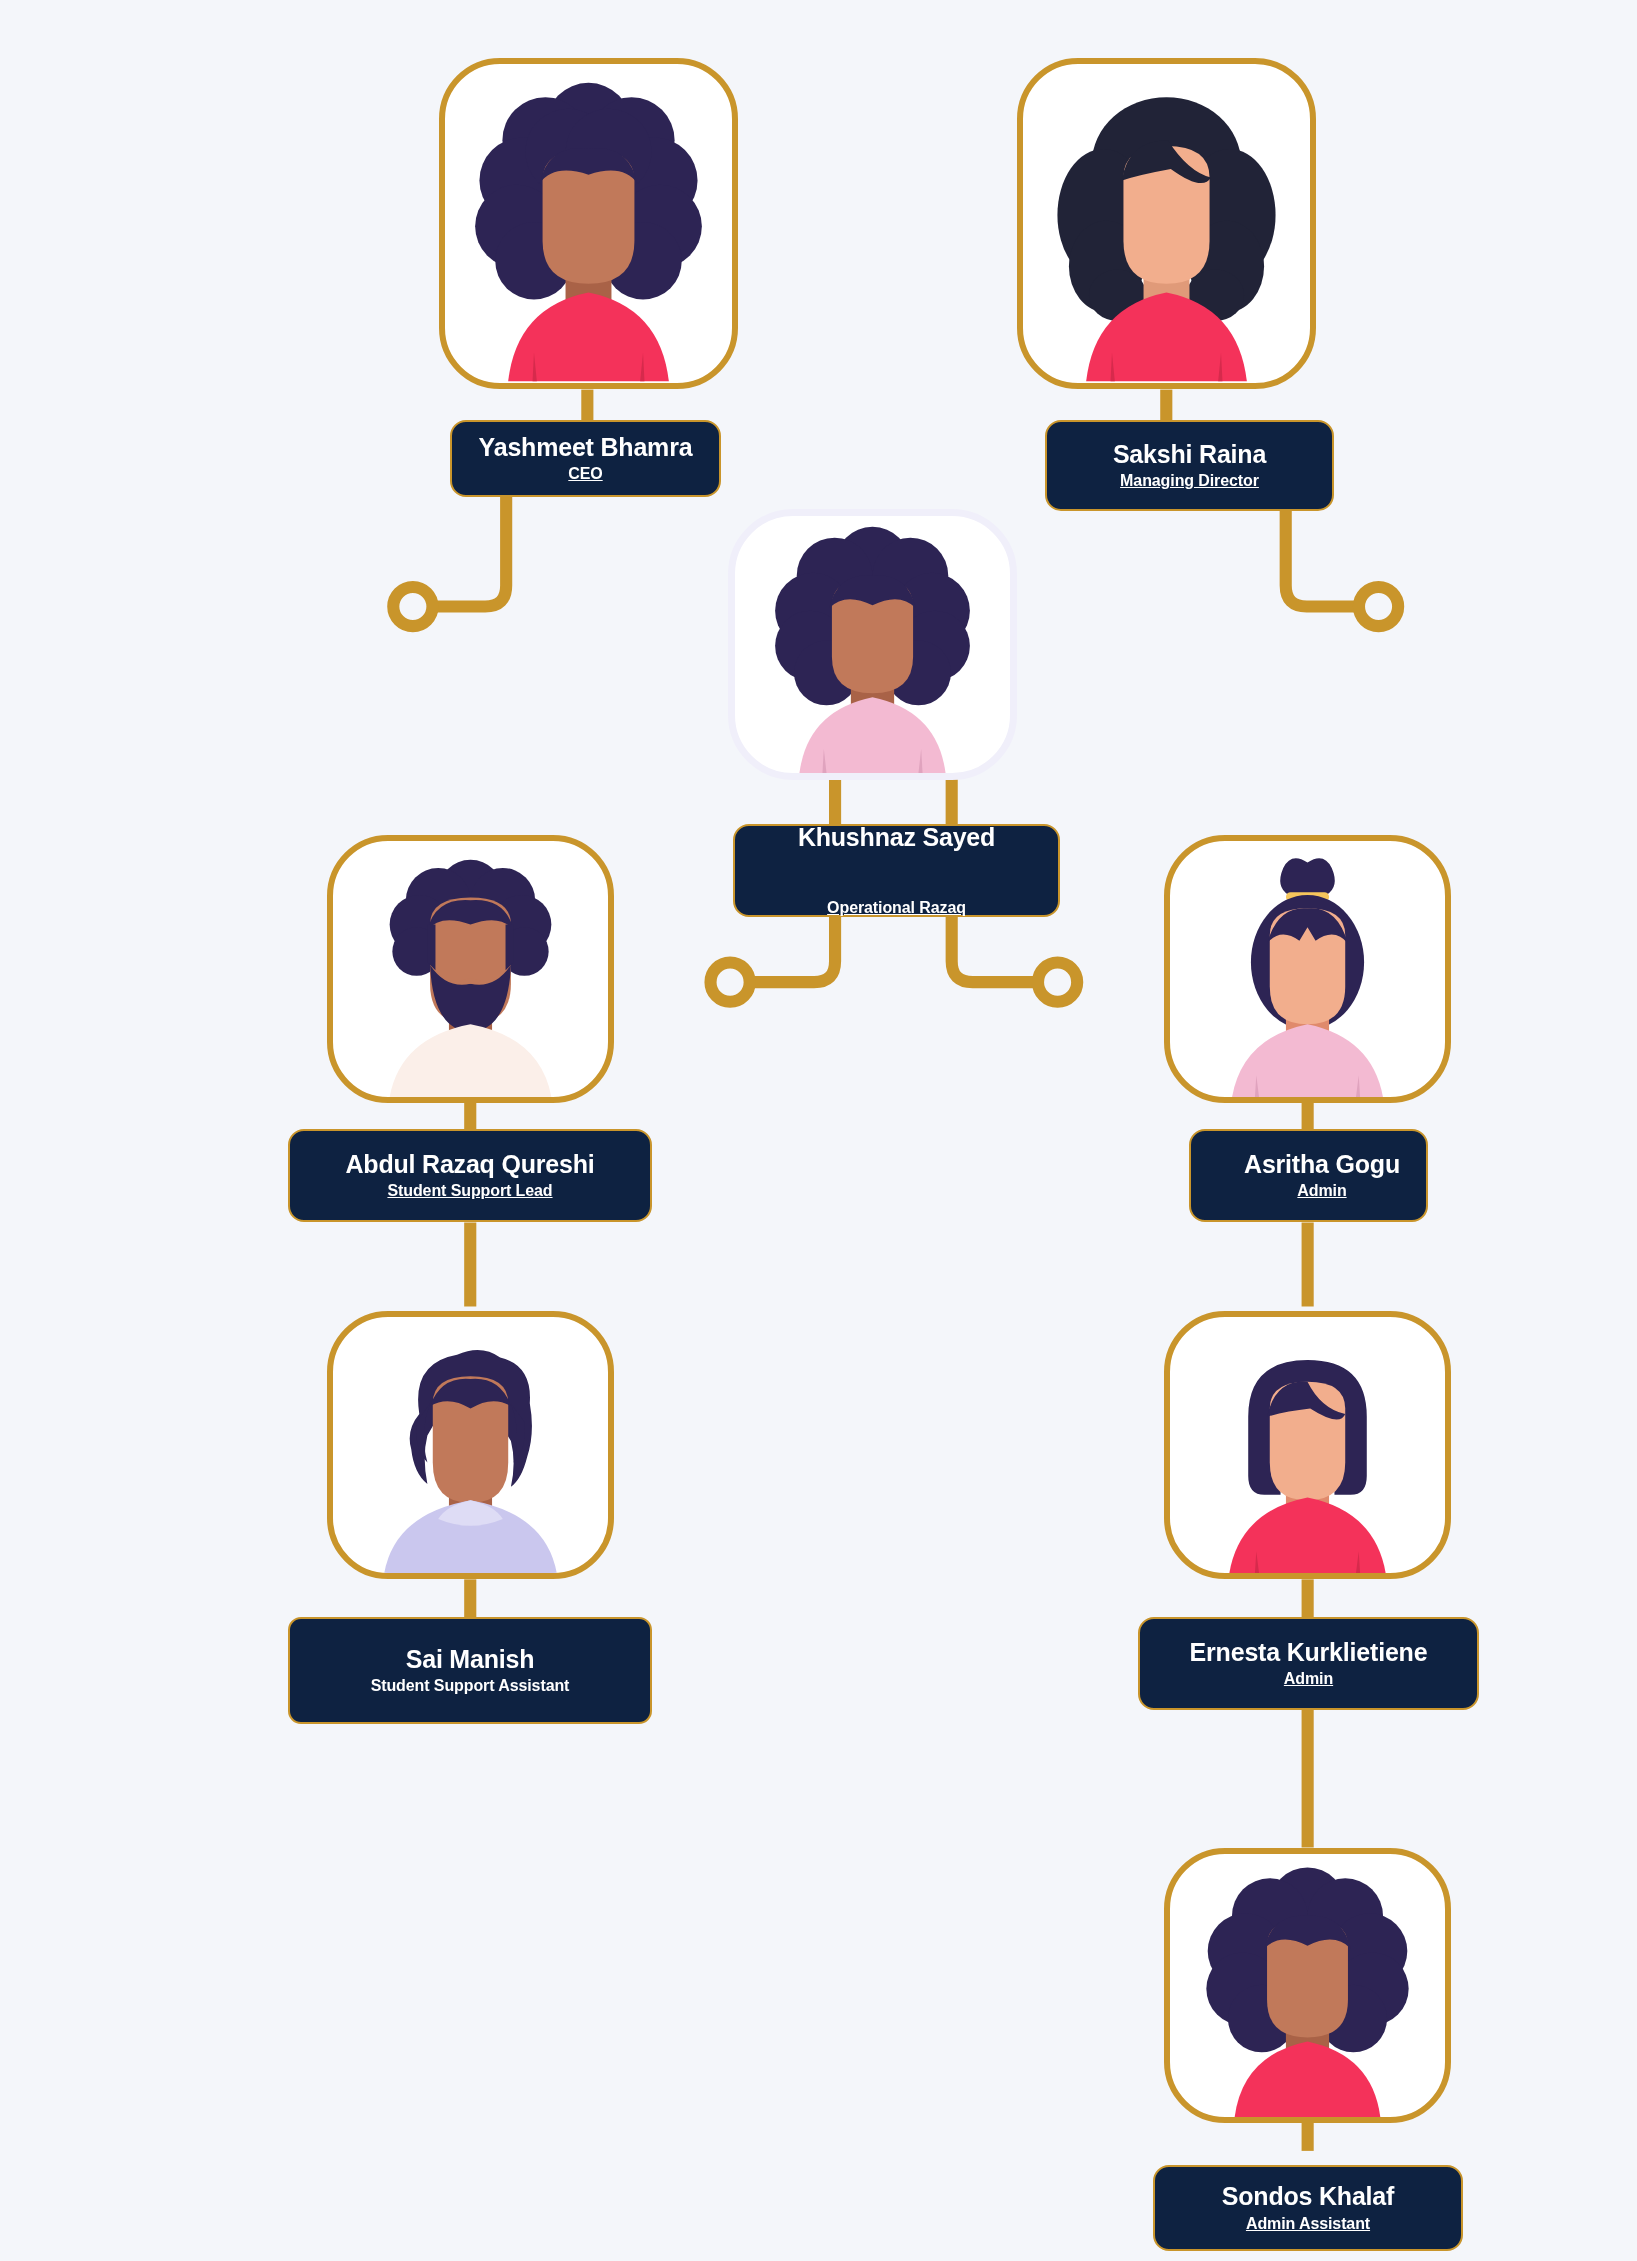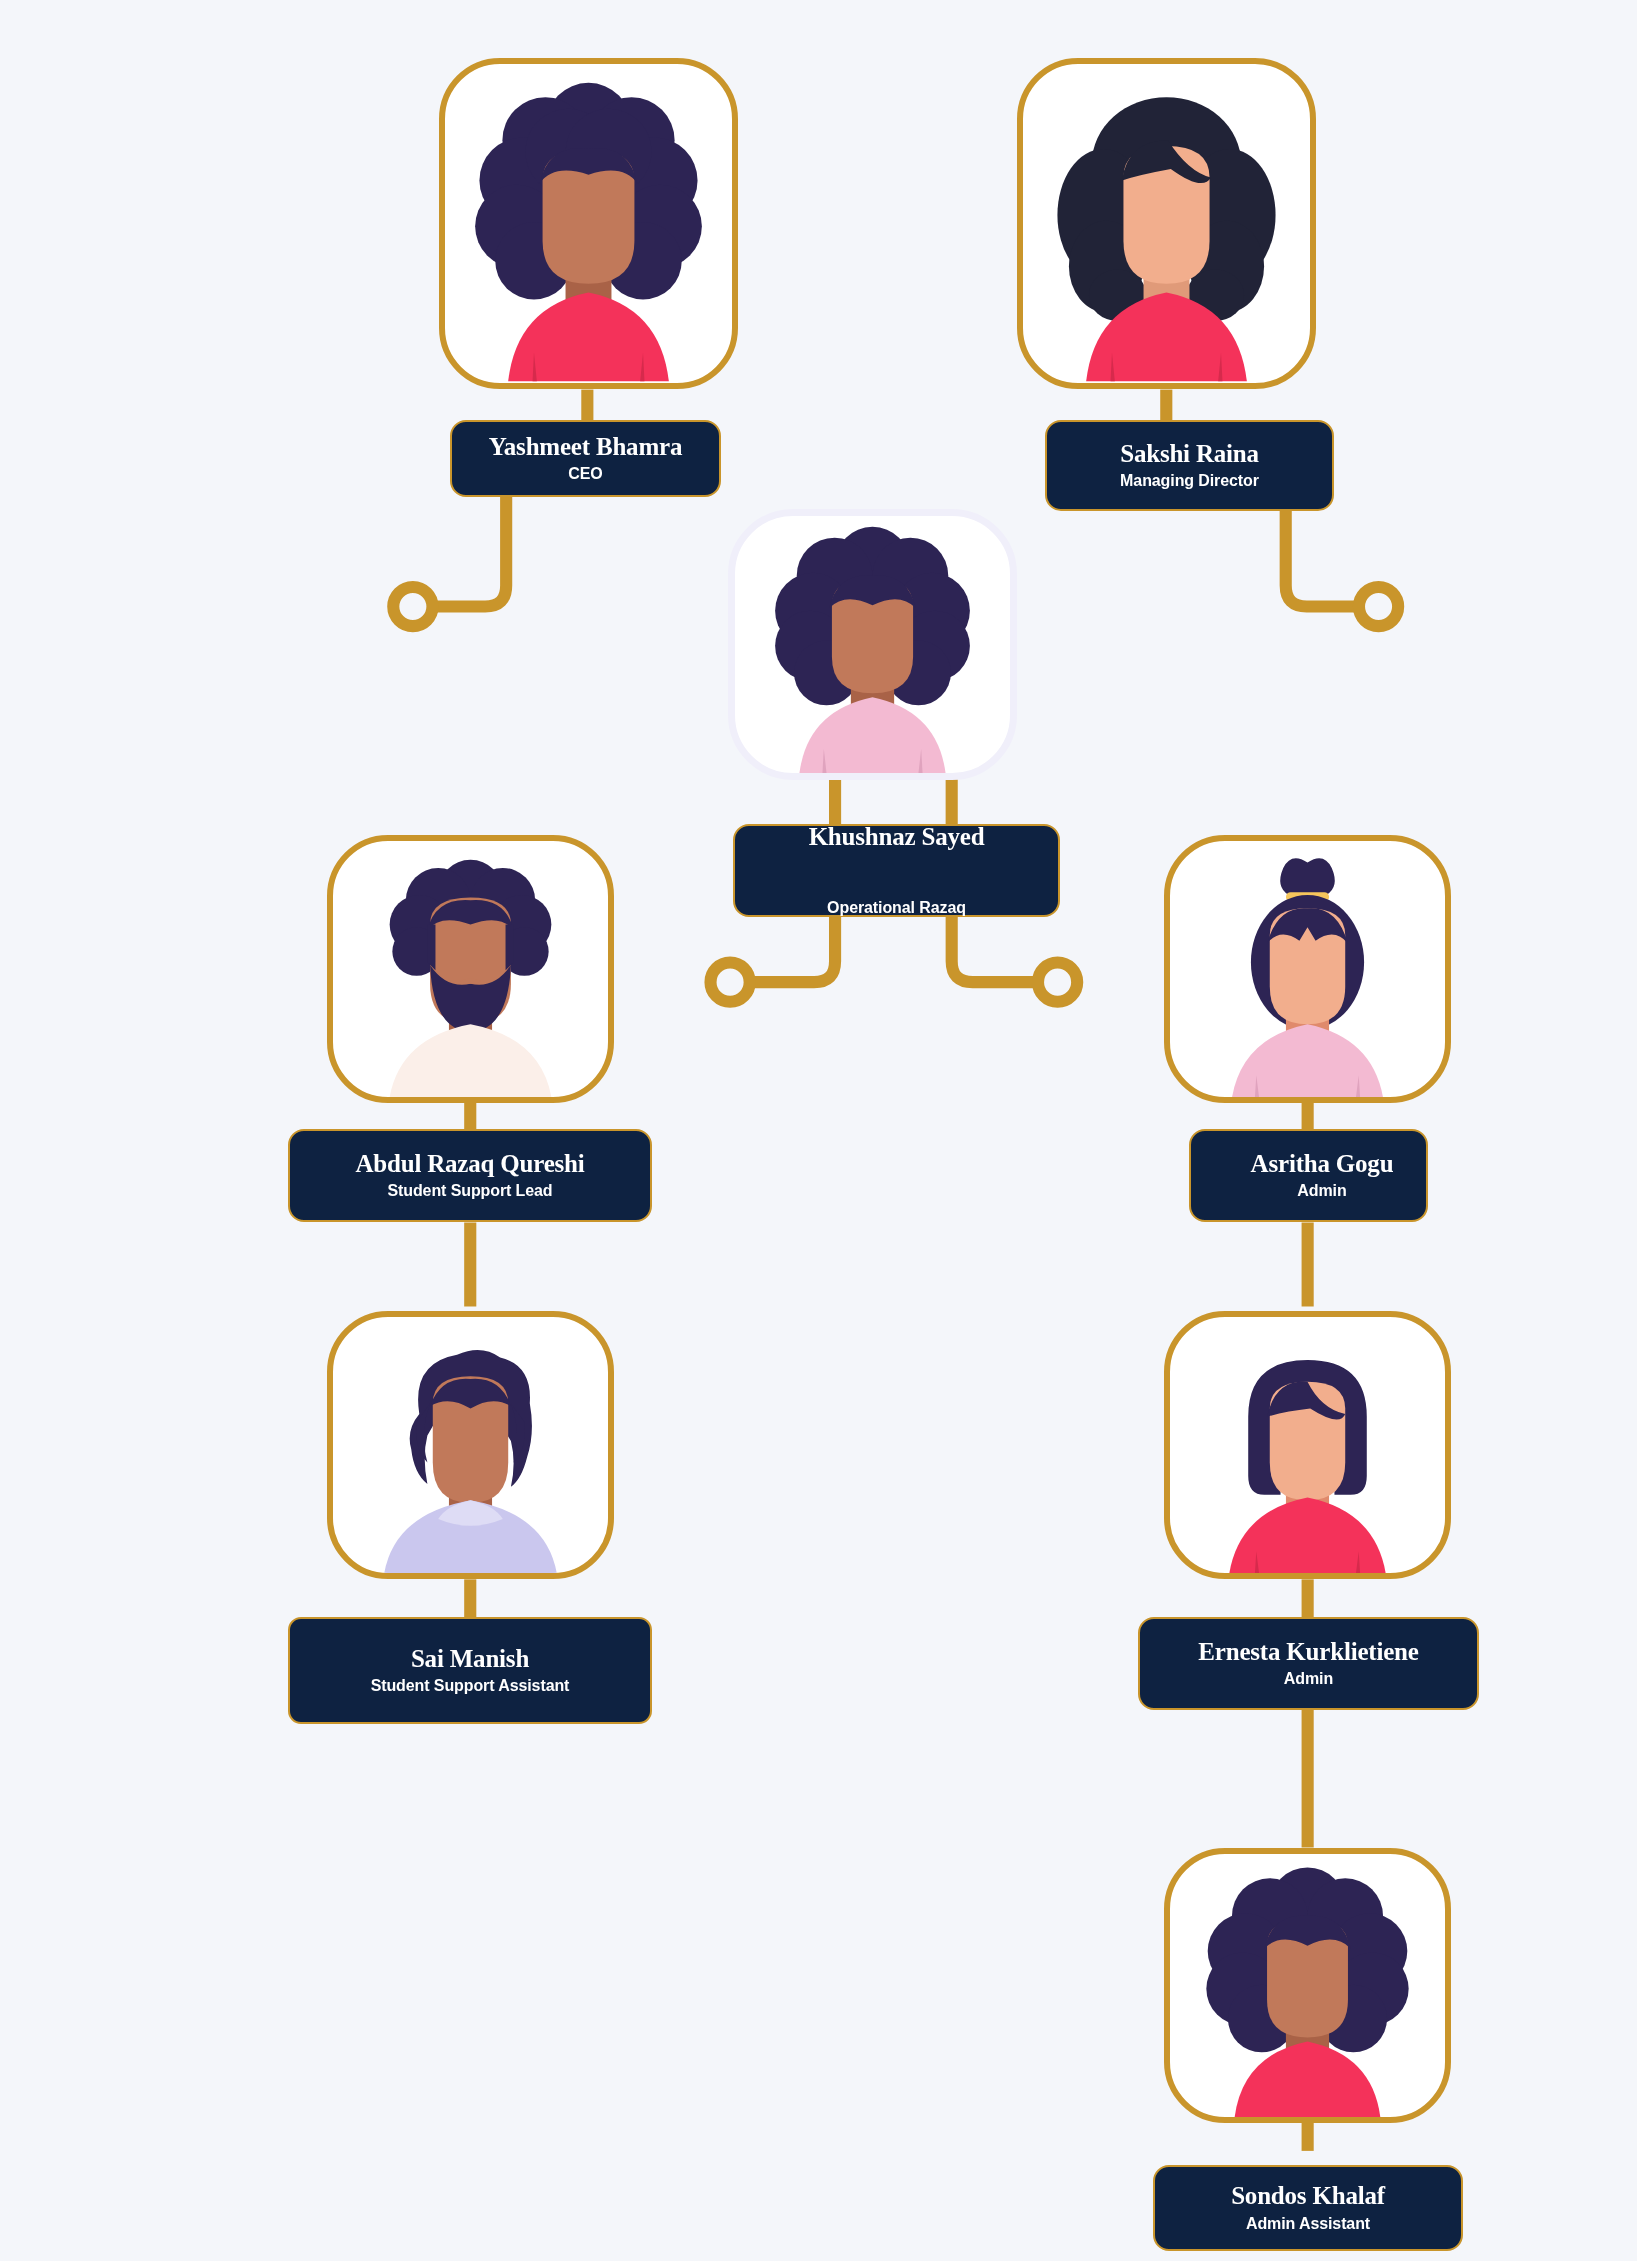--- a/index.html
+++ b/index.html
@@ -36,30 +36,29 @@
     text-align:center;
     padding:6.5px 12px;
     z-index:5;
   }
   .card .nm{
     font-weight:bold;
     font-size:25px;
     line-height:1.06;
     letter-spacing:-0.2px;
     white-space:nowrap;
-    font-family:Liberation Serif, serif;
   }
   .card .rl{
     font-weight:bold;
     font-size:16px;
     line-height:1.12;
     margin-top:4.7px;
     letter-spacing:-0.1px;
   }
-  .card.two .rl{white-space:nowrap;}
+  .card.two .rl{white-space:nowrap;text-decoration:underline;}
   .card.wrap .rl{white-space:normal;}
 </style>
 </head>
 <body>
 
 <div id="stage">
 
   <svg id="wires" viewBox="0 0 3509 4846" preserveAspectRatio="none">
     <g fill="none" stroke="#C9952B" stroke-width="26" stroke-linecap="butt">
 

